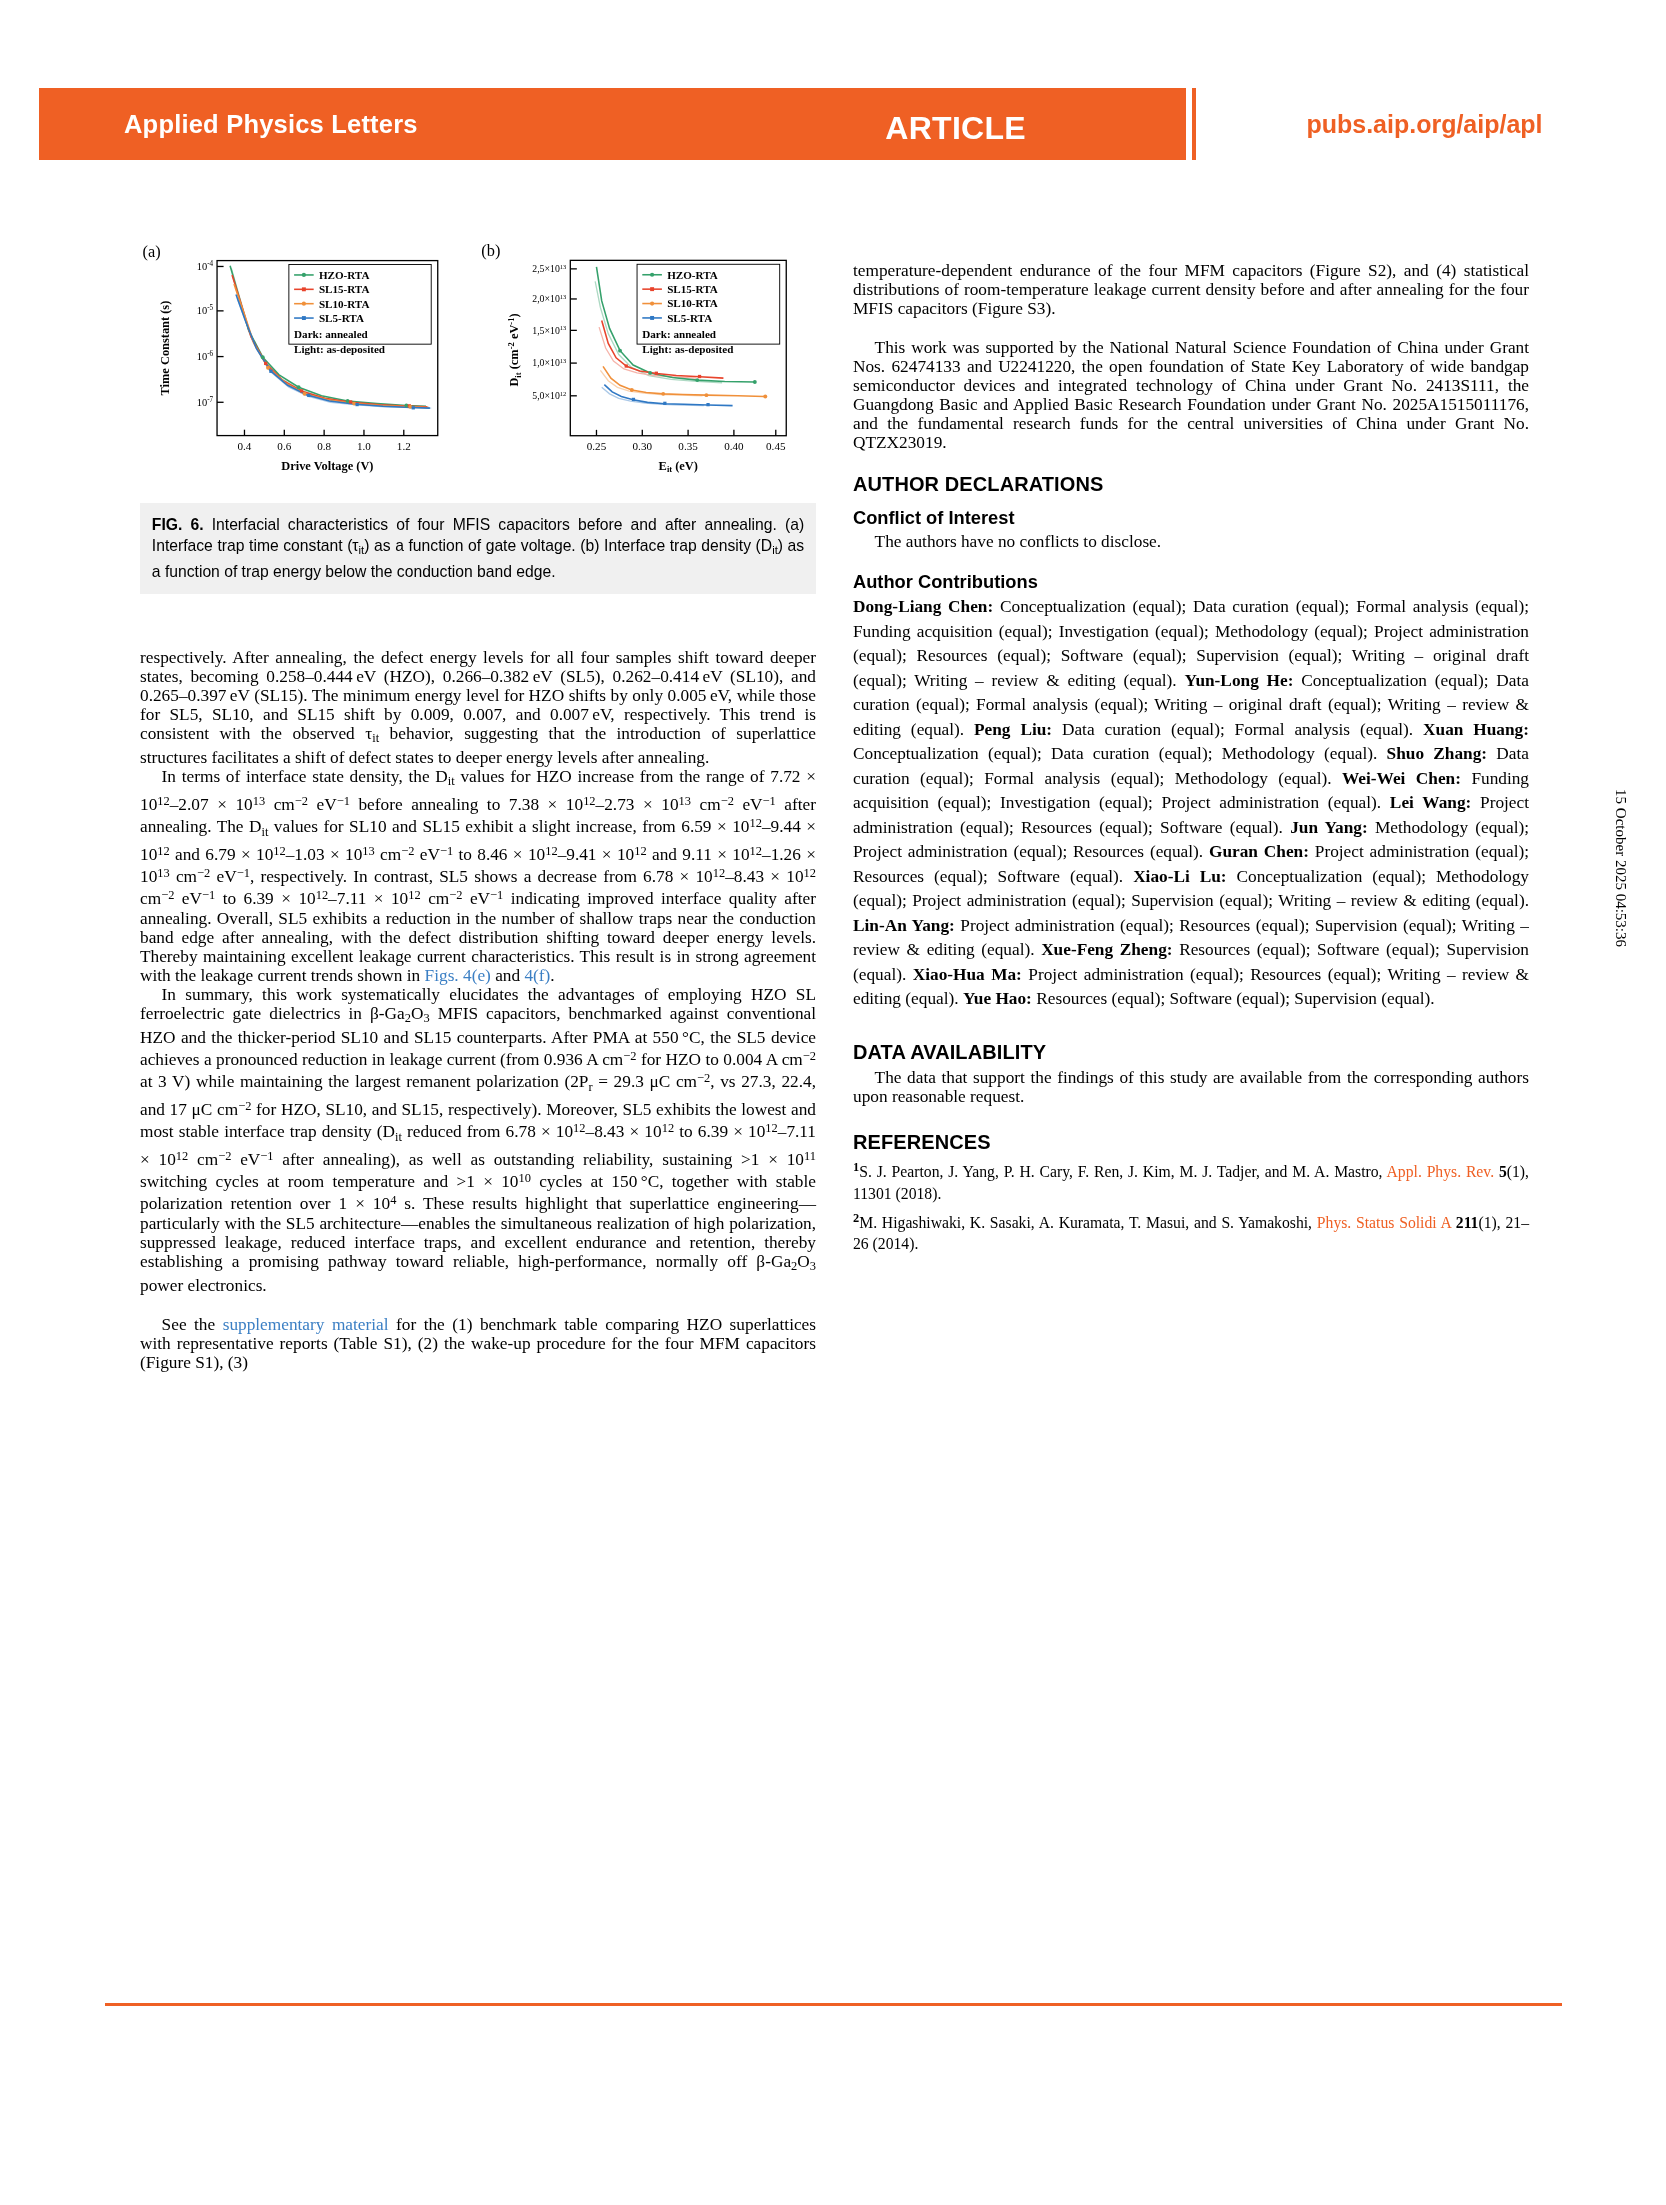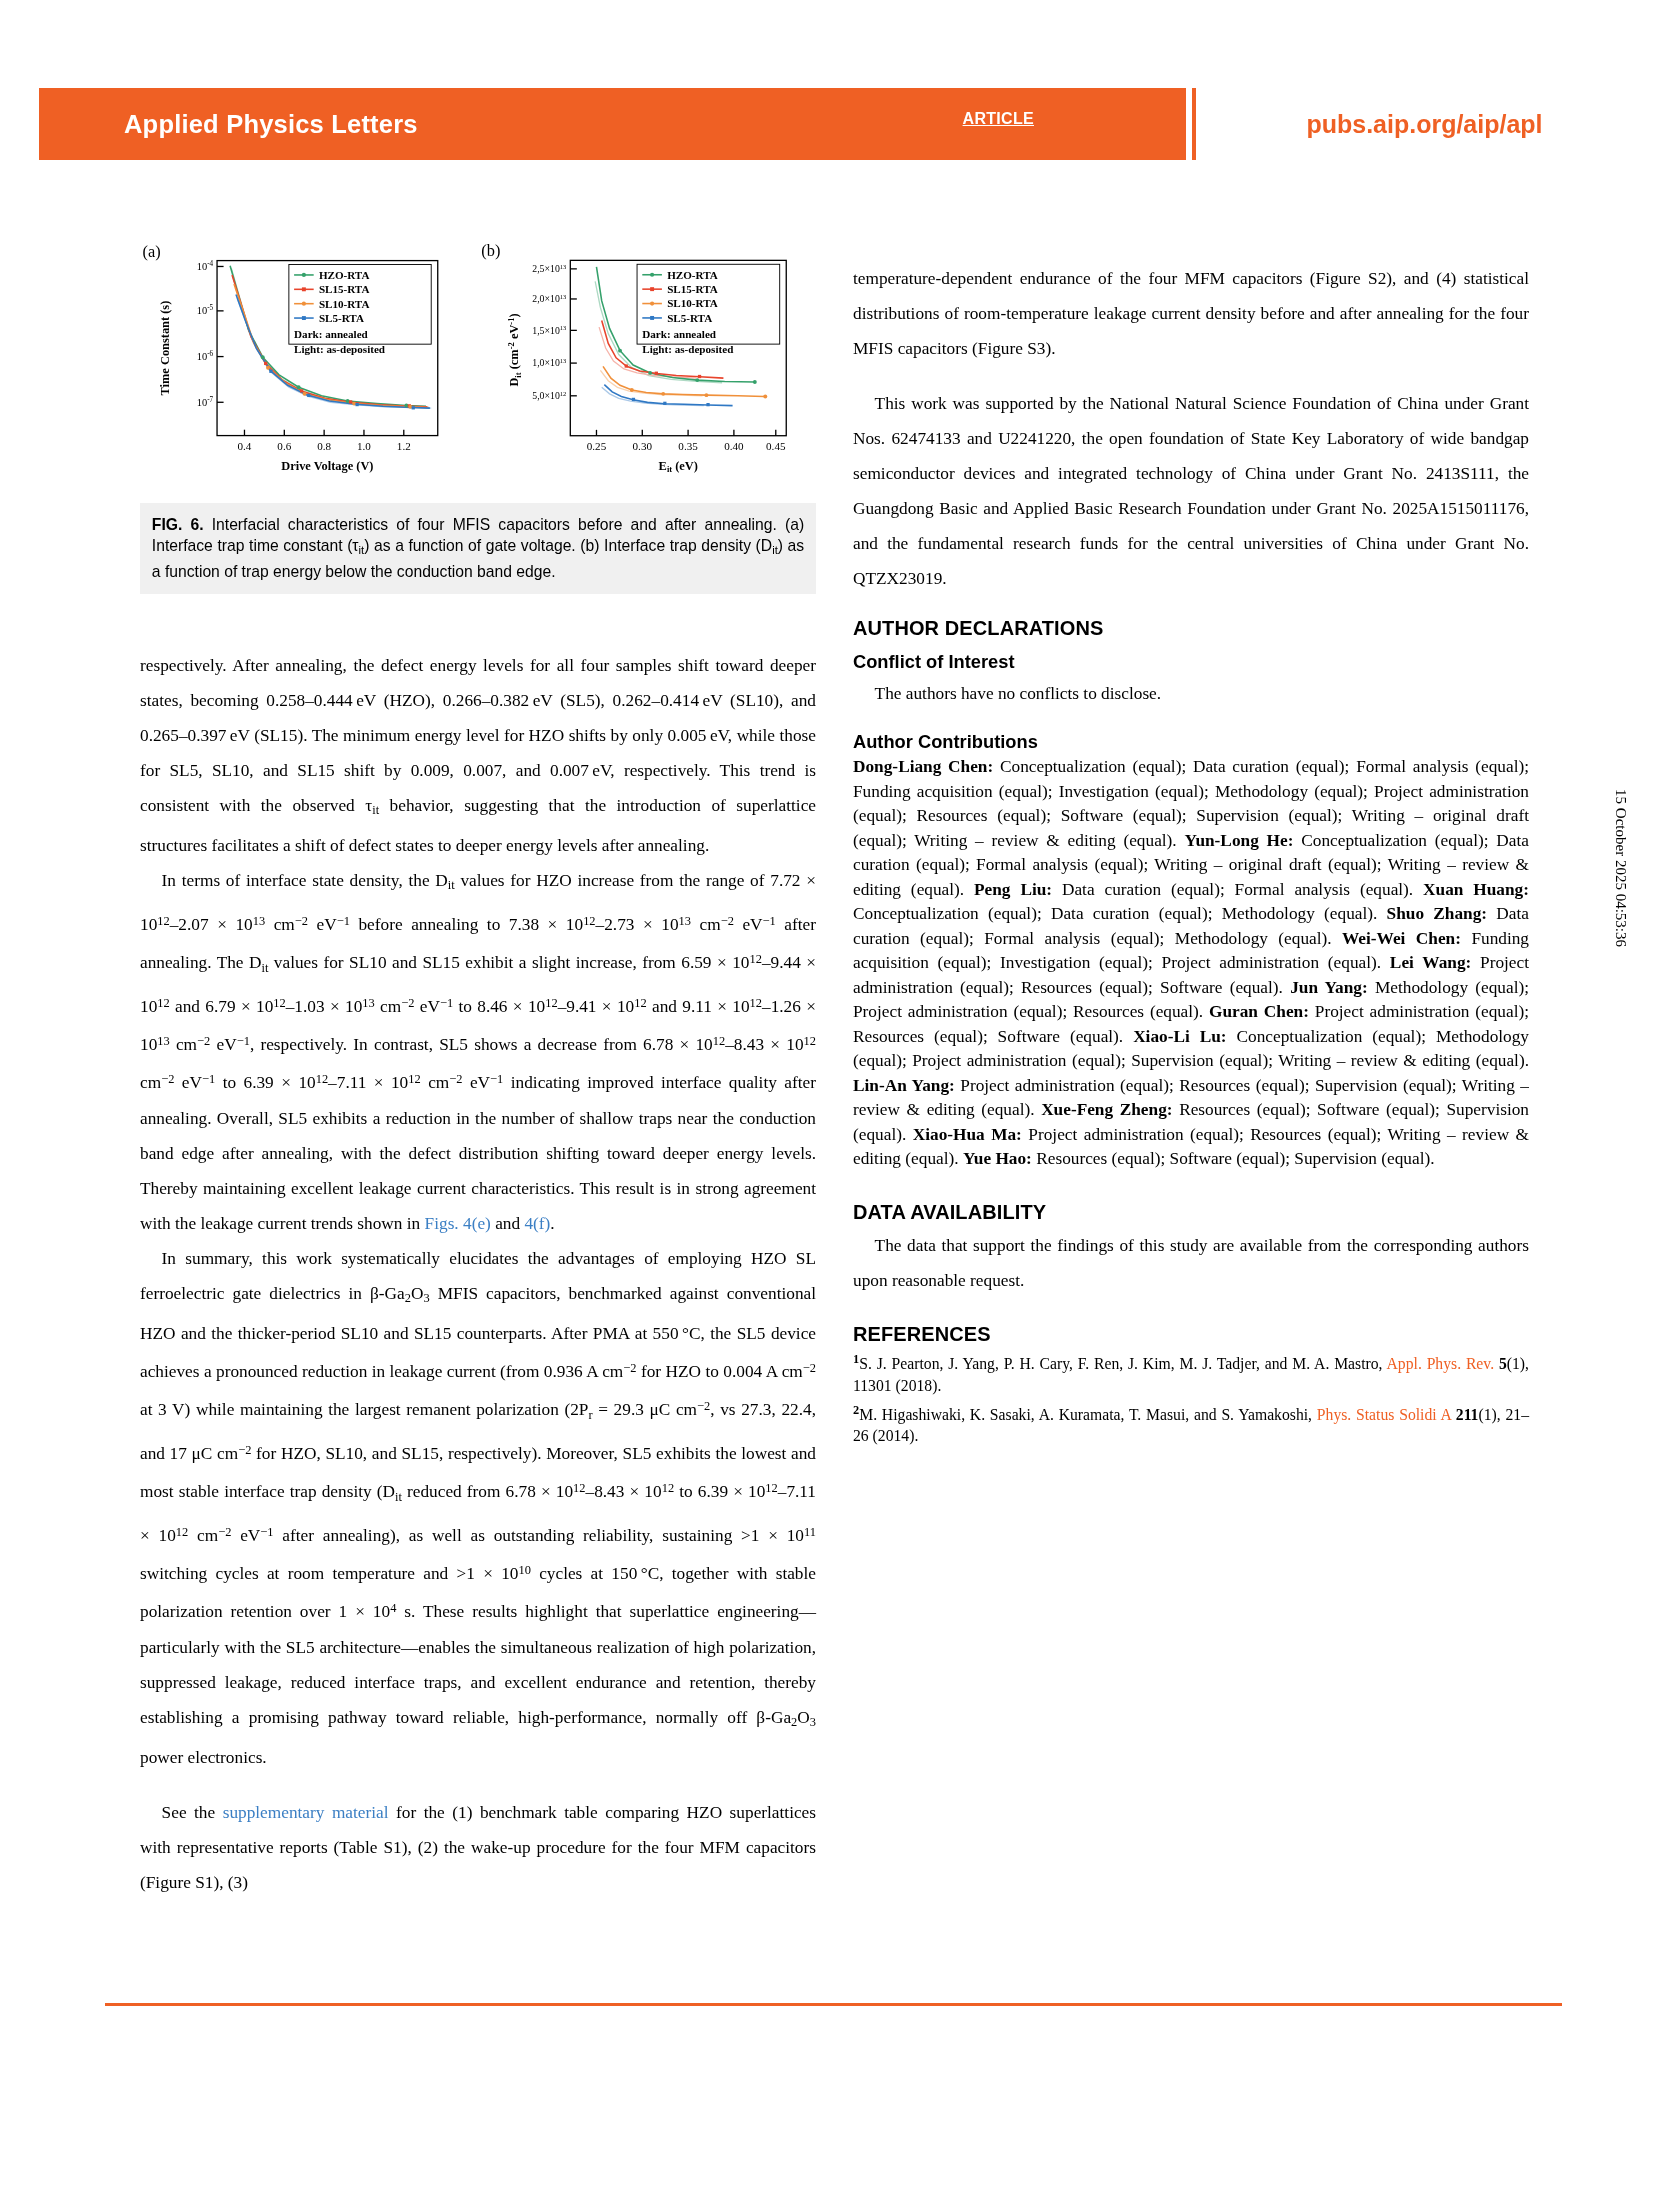--- a/index.html
+++ b/index.html
@@ -20,41 +20,41 @@
     background:#ef6024;
     display:flex;align-items:center;
   }
   .hdr-journal{
     color:#fff;font-family:"Liberation Sans",sans-serif;
     font-weight:bold;font-size:25.5px;letter-spacing:0.2px;
     margin-left:85px;
   }
   .hdr-article{
     color:#fff;font-family:"Liberation Sans",sans-serif;
-    font-weight:bold;font-size:16px;letter-spacing:0.3px;
-    position:absolute;right:152px;top:22px;text-decoration:underline;
+    font-weight:bold;font-size:32px;letter-spacing:0.3px;
+    position:absolute;right:160px;top:22px;
   }
   .hdr-sep{position:absolute;left:1153px;top:0;width:3.9px;height:72px;background:#ef6024;}
   .hdr-url{
     position:absolute;left:1183px;top:0;right:0;height:72px;
     display:flex;align-items:center;justify-content:center;
   }
   .hdr-url span{
     color:#ef6024;font-family:"Liberation Sans",sans-serif;
     font-weight:bold;font-size:25px;
   }
 
   
   .col{position:absolute;top:261px;width:676px;}
   .col-left{left:140px;}
   .col-right{left:853px;}
 
   p{
     margin:0 0 0 0;
-    font-size:17.3px;line-height:35px;
+    font-size:17.3px;line-height:19px;
     text-align:justify;
     text-justify:inter-word;
     hyphens:auto;
   }
   p.indent{text-indent:21.6px;}
   .gap{height:9.1px;}
 
   sub{font-size:.72em;vertical-align:-0.28em;}
   sup{font-size:.72em;vertical-align:0.42em;}
   .lnk{color:#3b7fc4;}

